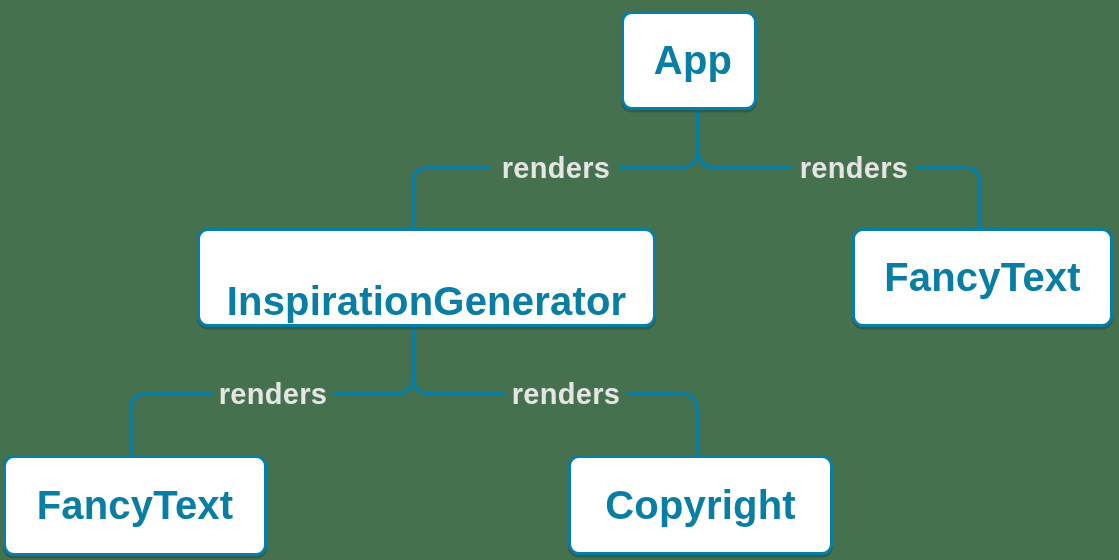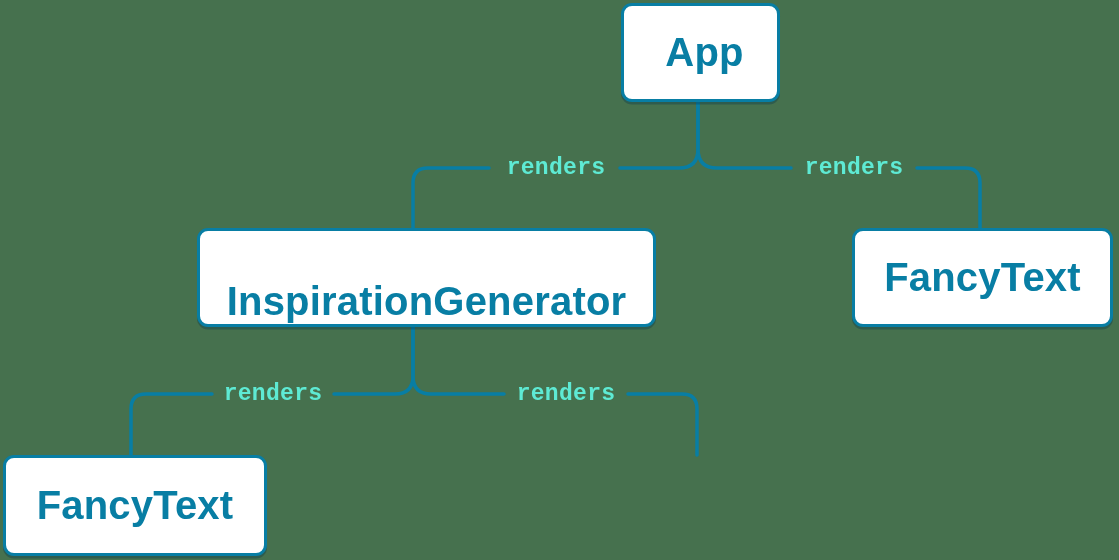--- a/index.html
+++ b/index.html
@@ -42,34 +42,33 @@
     justify-content: center;
     box-shadow: 0 2.5px 0 rgba(6, 55, 76, 0.35);
   }
   .node .node-label {
     color: #087EA4;
     font-size: 40px;
     font-weight: 600;
     letter-spacing: 0.2px;
     white-space: nowrap;
   }
-  .node-app            { left: 621px; top: 3px;   width: 159px; height: 99px; padding-left: 8px;  }
+  .node-app            { left: 621px; top: 11px;   width: 136px; height: 99px; padding-left: 8px;  }
   .node-ig             { left: 197px; top: 228px; width: 459px; height: 99px; align-items: flex-end;  }
   .node-fancy-right    { left: 852px; top: 228px; width: 261px; height: 99px;  }
   .node-fancy-left     { left: 3px;   top: 455px; width: 264px; height: 101px; }
   .node-copyright      { left: 568px; top: 455px; width: 265px; height: 100px; }
   .edge-label {
     position: absolute;
     transform: translate(-50%, -50%);
-    color: #5eead4;
-    font-size: 23px;
+    color: #e5e5e5;
+    font-size: 29px;
     font-weight: 700;
     letter-spacing: 0.3px;
     white-space: nowrap;
-    font-family: Liberation Mono, monospace;
   }
   .edge-label-1 { left: 556px; top: 168px; }
   .edge-label-2 { left: 854px; top: 168px; }
   .edge-label-3 { left: 273px; top: 394px; }
   .edge-label-4 { left: 566px; top: 394px; }
 </style>
 </head>
 <body>
 
 <div class="canvas">
@@ -94,19 +93,22 @@
   </div>
 
   <div class="node node-fancy-right">
     <span class="node-label">FancyText</span>
   </div>
 
   <div class="node node-fancy-left">
     <span class="node-label">FancyText</span>
   </div>
 
+  <div class="node node-copyright">
+    <span class="node-label">Copyright</span>
+  </div>
 
   <div class="edge-label edge-label-1">renders</div>
   <div class="edge-label edge-label-2">renders</div>
   <div class="edge-label edge-label-3">renders</div>
   <div class="edge-label edge-label-4">renders</div>
 
 </div>
 
 </body></html>

